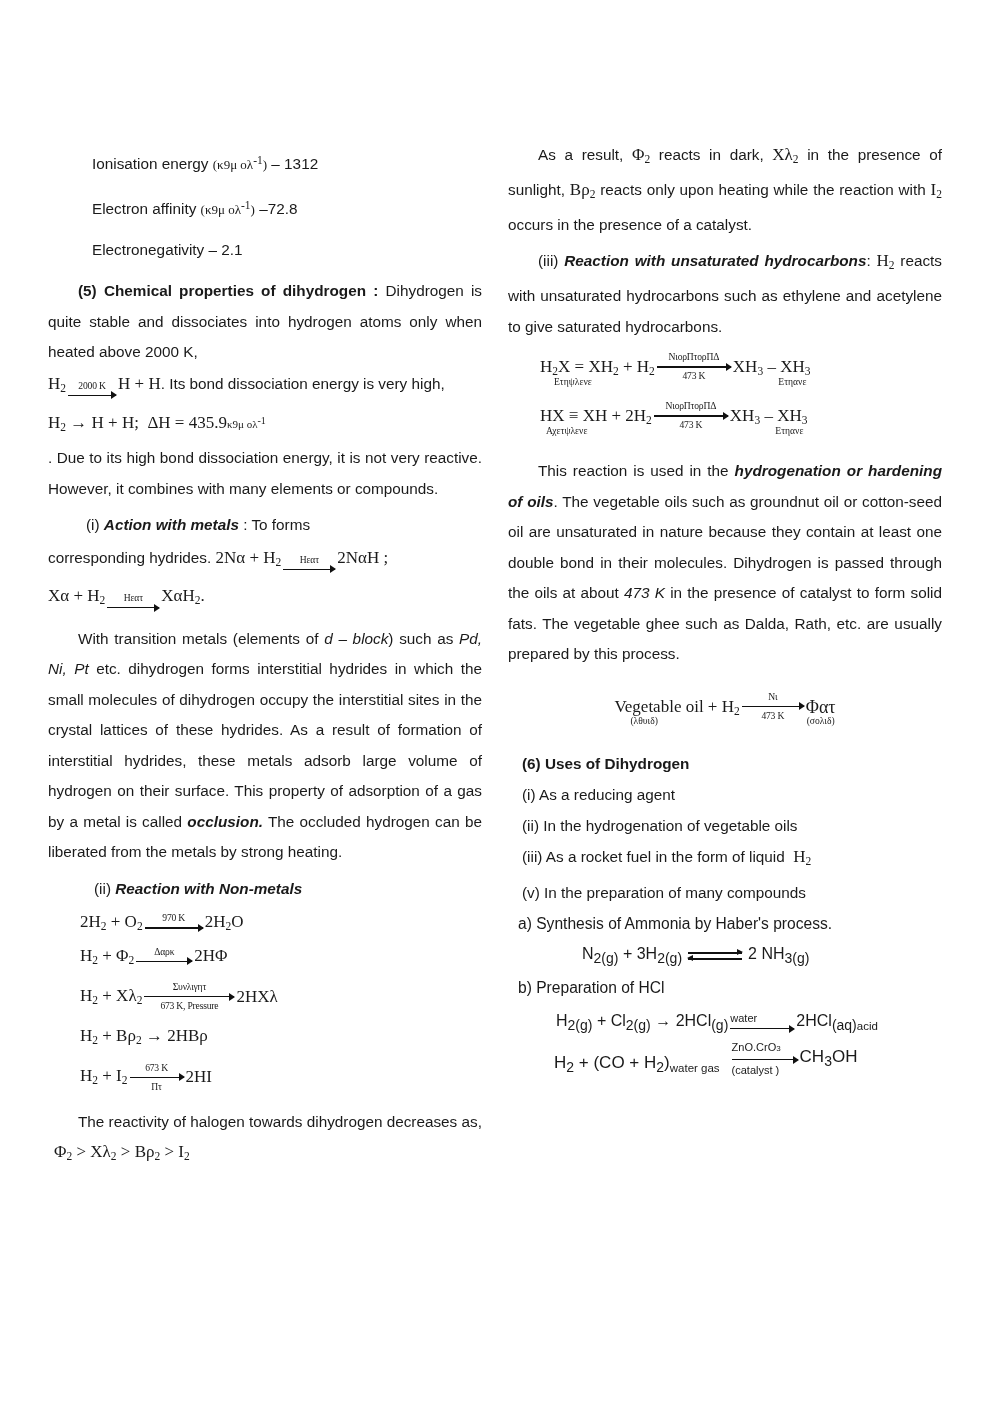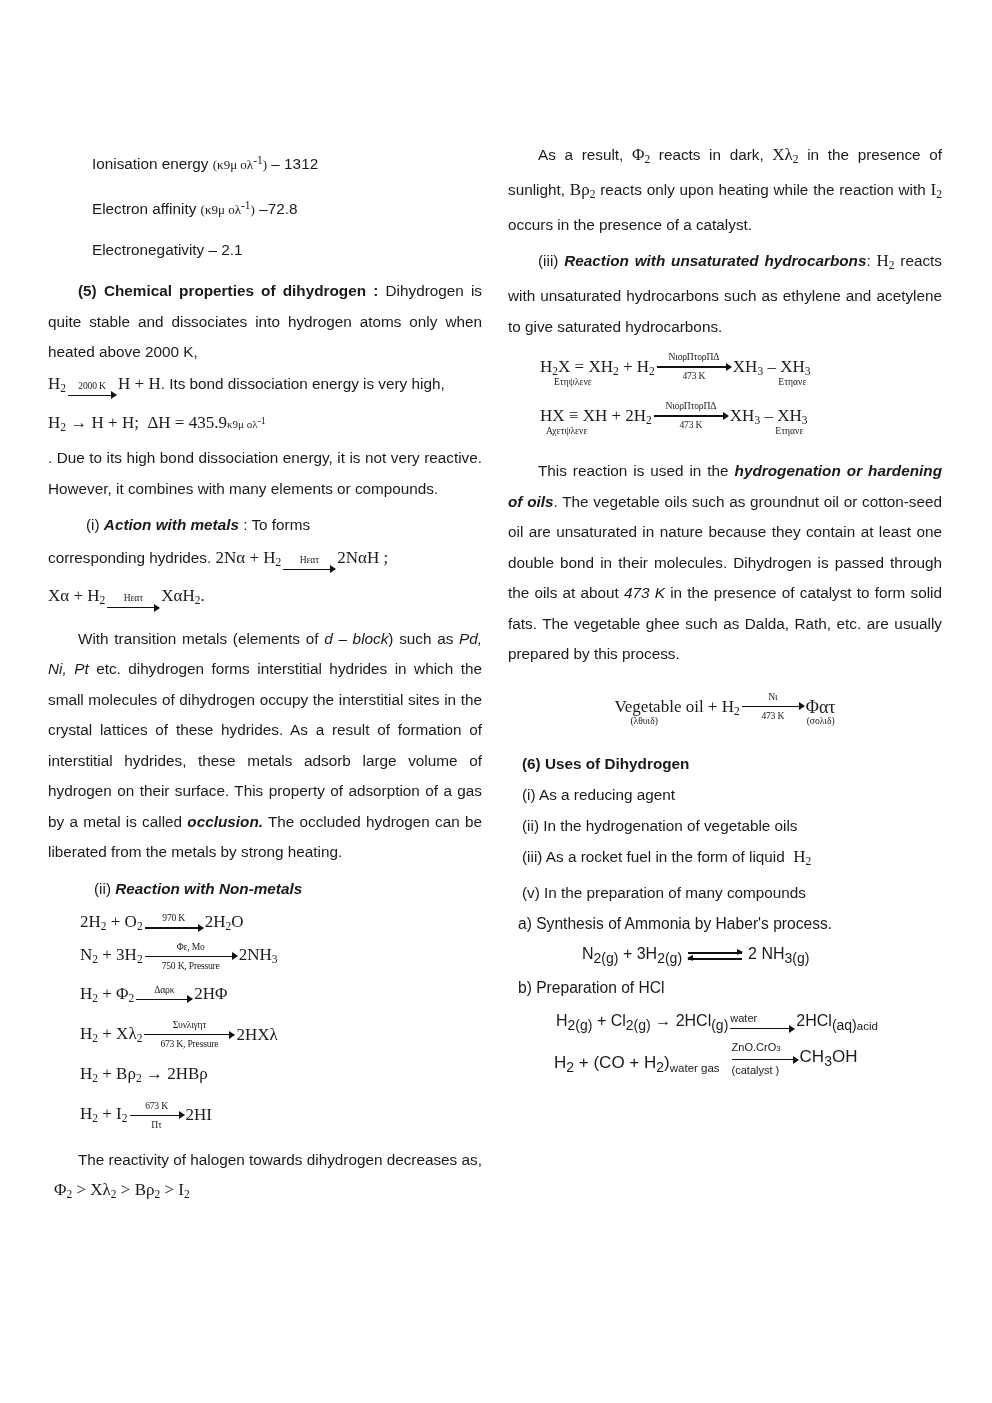--- a/index.html
+++ b/index.html
@@ -145,29 +145,20 @@
 
       <div class="eqrow ind1">
         <span class="mth"><span>2H</span><span class="sub">2</span><span> + O</span><span class="sub">2</span></span>
         <span class="arr">
               <span class="above">970 K</span>
               <span class="shaft" style="width:58px;"></span>
             </span>
         <span class="mth"><span>2H</span><span class="sub">2</span><span>O</span></span>
       </div>
 
-      <div class="eqrow ind1">
-        <span class="mth"><span>N</span><span class="sub">2</span><span> + 3H</span><span class="sub">2</span></span>
-        <span class="arr">
-              <span class="above">Φε, Μο</span>
-              <span class="shaft" style="width:92px;"></span>
-              <span class="below">750 K, Pressure</span>
-            </span>
-        <span class="mth"><span>2NH</span><span class="sub">3</span></span>
-      </div>
 
       <div class="eqrow ind1" style="margin-top:14px;">
         <span class="mth"><span>H</span><span class="sub">2</span><span> + Φ</span><span class="sub">2</span></span>
         <span class="arr">
               <span class="above">Δαρκ</span>
               <span class="shaft" style="width:56px;"></span>
             </span>
         <span class="mth"><span>2HΦ</span></span>
       </div>
 

